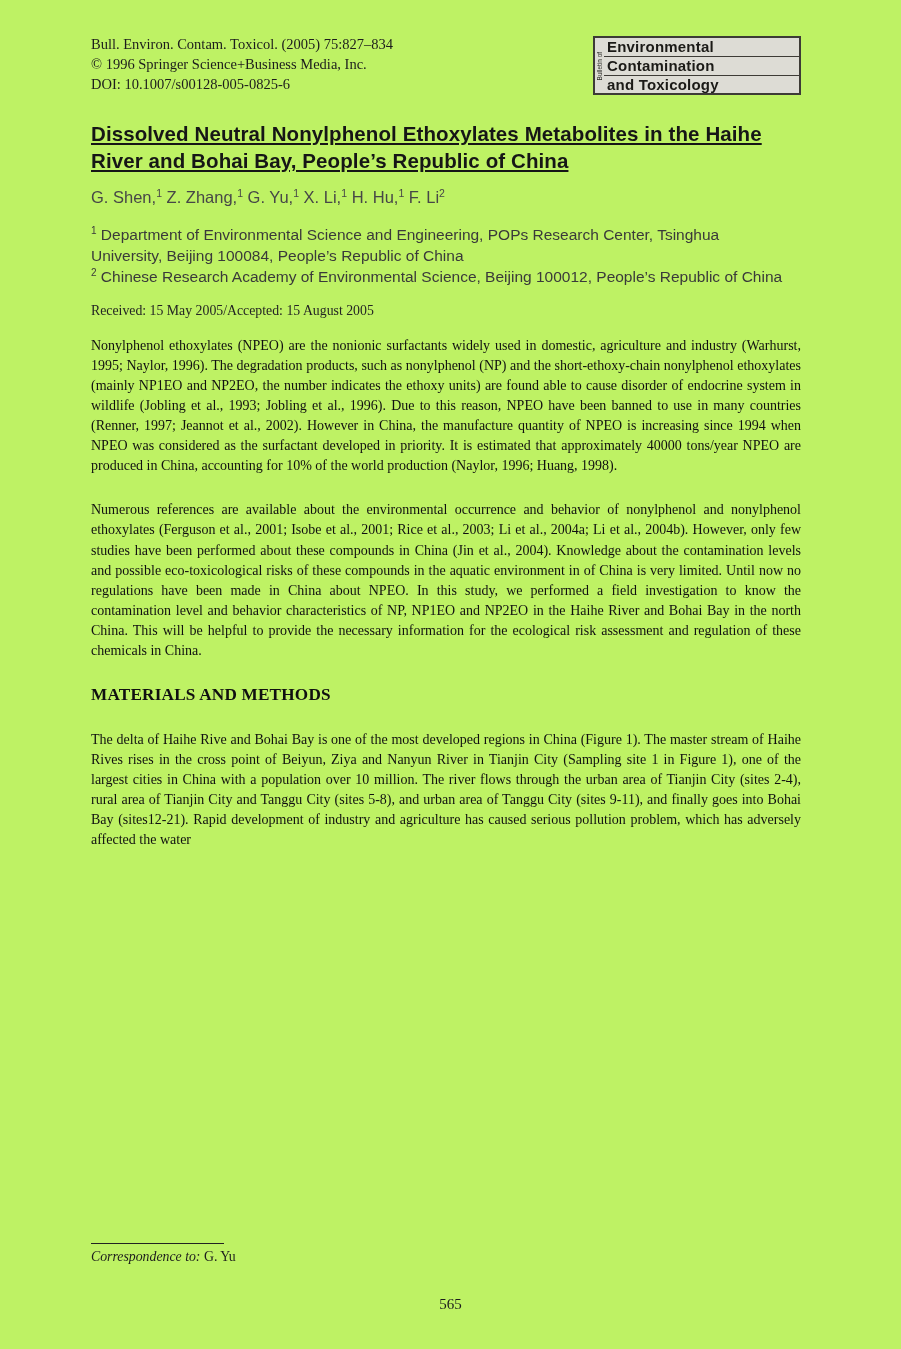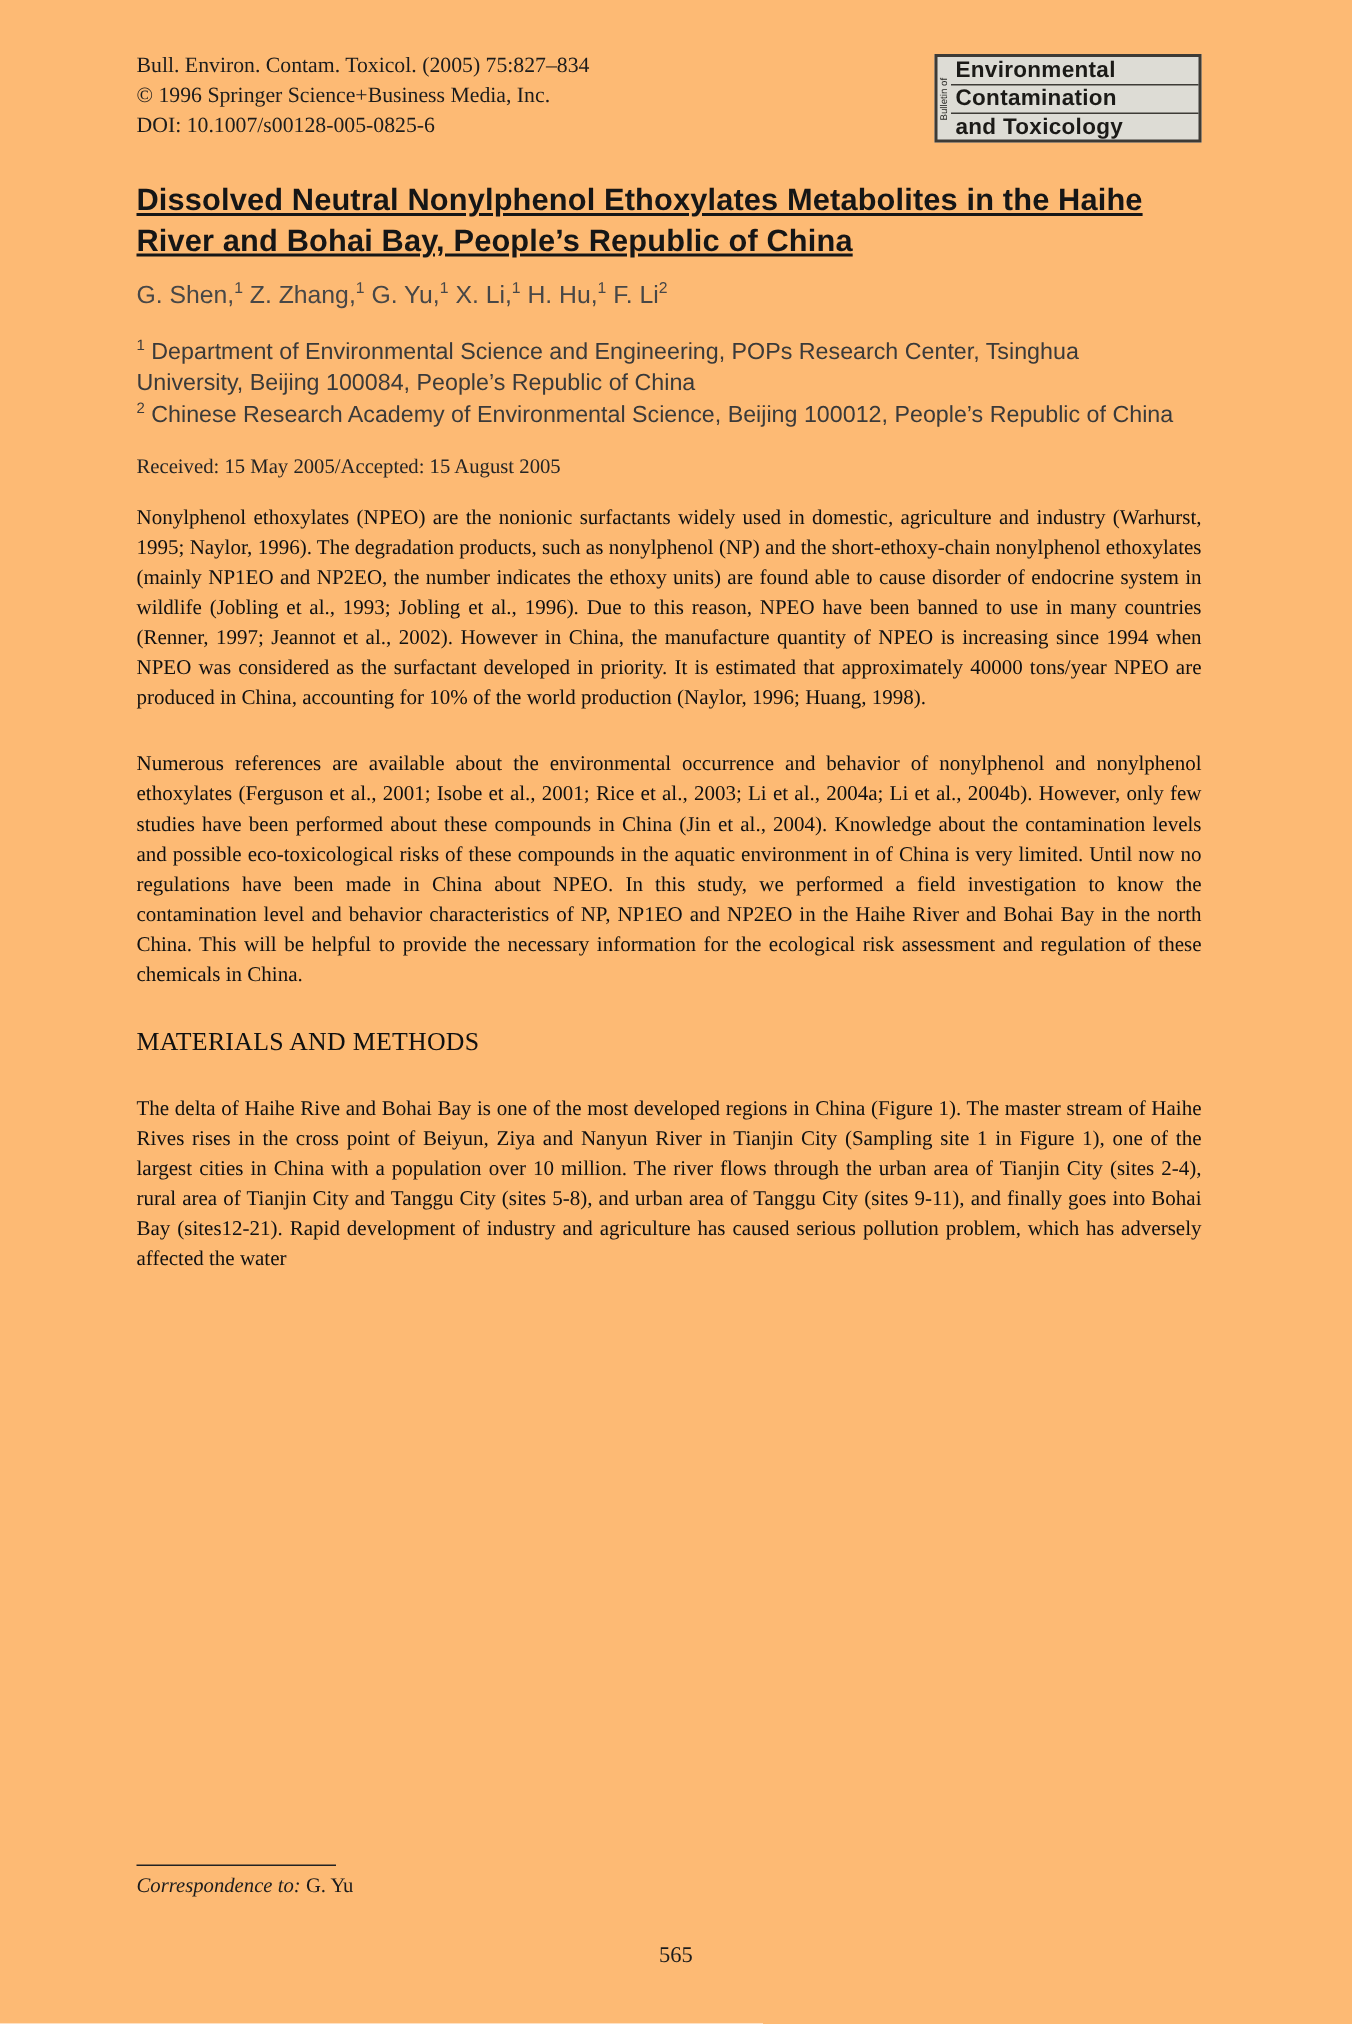--- a/index.html
+++ b/index.html
@@ -1,38 +1,38 @@
 <!DOCTYPE html>
 <html><head>
 <meta charset="utf-8">
 <style>
   html, body { margin: 0; padding: 0; background: #ffffff; }
   .page {
     width: 901px;
     height: 1349px;
     position: relative;
-    background: #fdba74;
+    background: #bef264;
     color: #111;
     font-family: "Liberation Serif", serif;
     box-sizing: border-box;
     padding: 34px 100px 0 91px;
     overflow: hidden;
   }
 
   
   .header-row { display: flex; justify-content: space-between; align-items: flex-start; }
   .header-meta { font-size: 14.5px; line-height: 1.38; color: #1c1c1c; }
   .header-meta div { white-space: nowrap; }
 
   
   .logo {
     display: flex;
     border: 2px solid #3d3b36;
     background: #dddcd5;
-    width: 178px;
+    width: 208px;
     box-sizing: border-box;
     margin-top: 2px;
     flex-shrink: 0;
   }
   .logo-vertical {
     writing-mode: vertical-rl;
     transform: rotate(180deg);
     font-family: "Liberation Sans", sans-serif;
     font-size: 6.5px;
     color: #2a2a26;
@@ -91,21 +91,21 @@
     margin: 0 0 24px 0;
     font-size: 14px;
     line-height: 1.435;
     text-align: justify;
     color: #101010;
     font-family: Liberation Serif, serif;
   }
   .section-heading {
     margin: 6px 0 0 0;
     font-size: 17.2px;
-    font-weight: normal;
+    font-weight: bold;
     color: #101010;
     letter-spacing: 0.2px;
   }
   .methods-copy { margin-top: 25px; }
 
   
   .corr-rule {
     position: absolute;
     left: 91px;
     top: 1243px;

